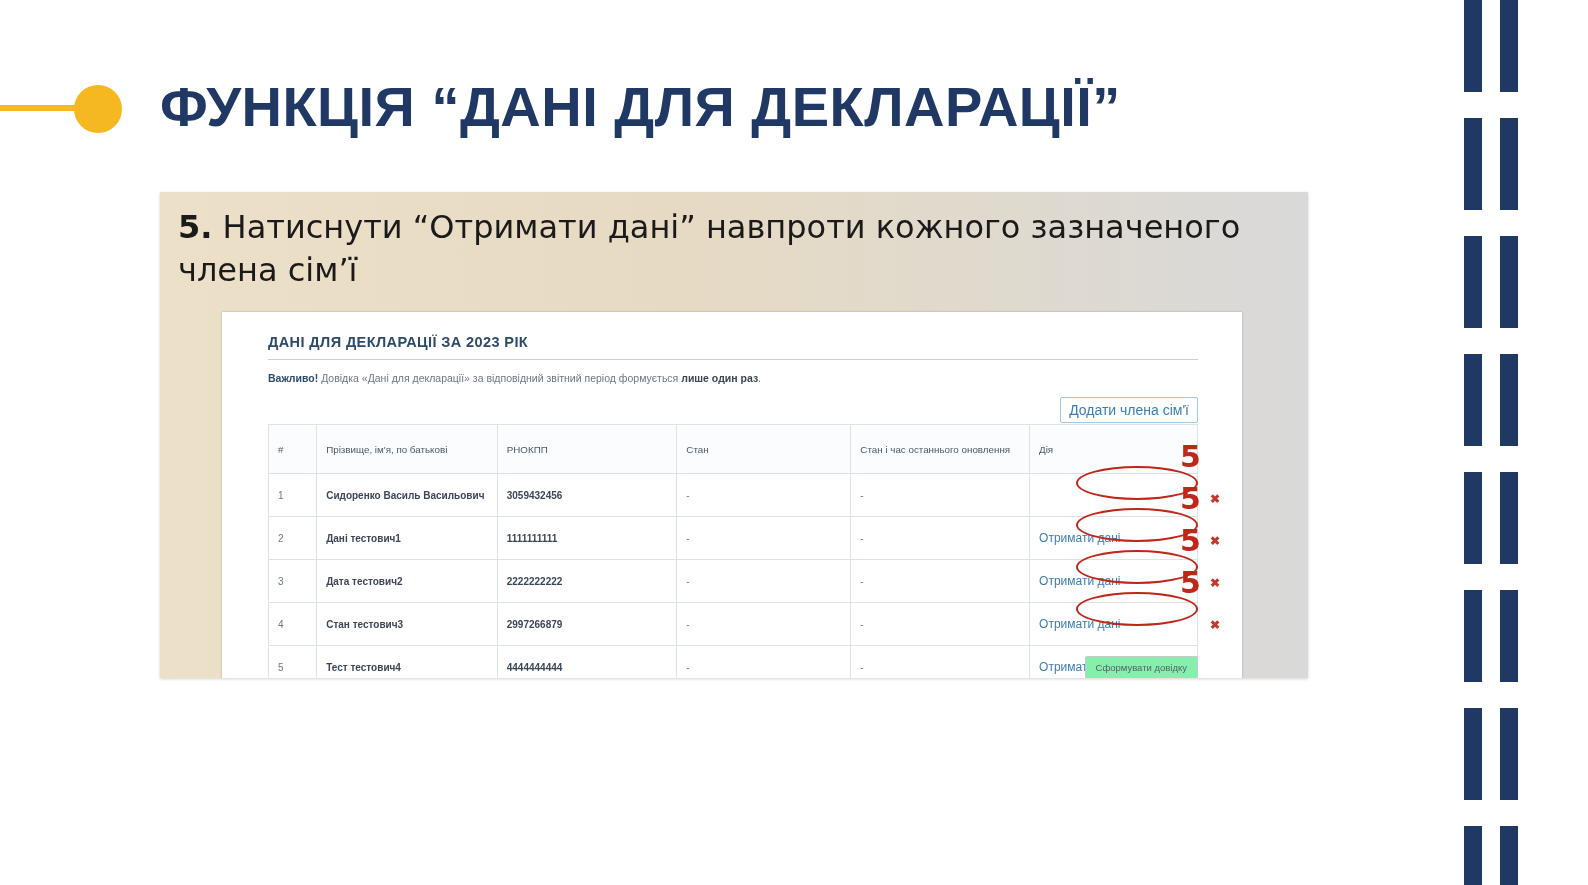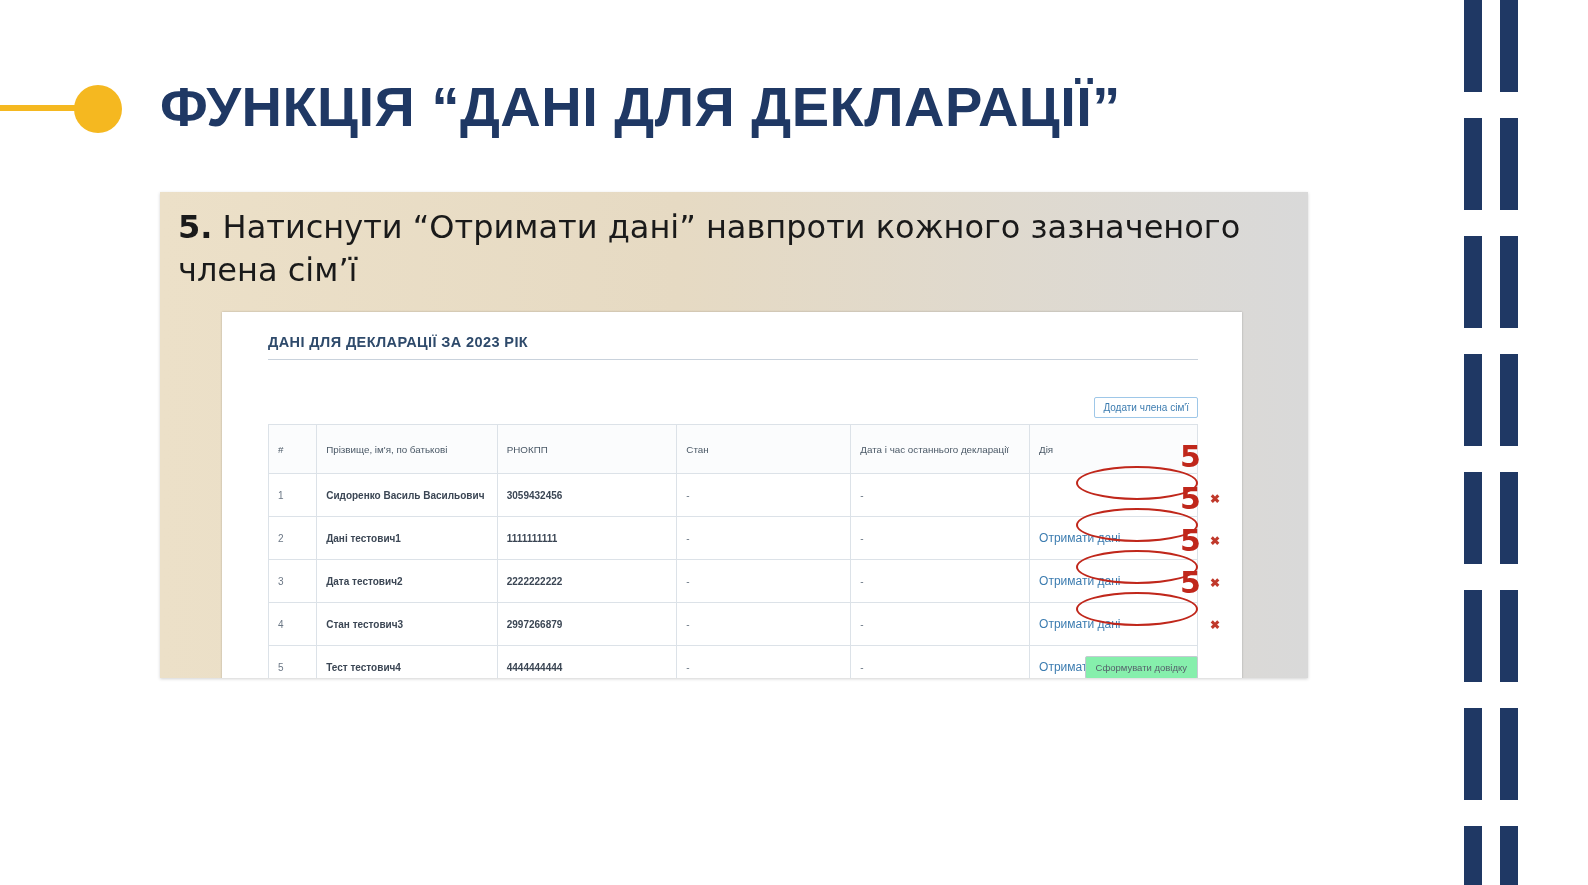--- a/index.html
+++ b/index.html
@@ -134,21 +134,21 @@
   .panel-note b { color: #3B4654; }
   .panel-note .lead { color: #2E4A6B; font-weight: bold; }
 
   .add-member-btn {
     position: absolute;
     right: 44px;
     top: 85px;
     border: 1px solid #9EC7E8;
     background: #ffffff;
     color: #3C7CB0;
-    font-size: 10px;
+    font-size: 14px;
     padding: 4px 8px;
     border-radius: 2px;
     white-space: nowrap;
     cursor: pointer;
   }
 
   
   table.data {
     position: absolute;
     left: 46px;
@@ -265,31 +265,36 @@
   <div class="shot-heading">
     <span class="num">5.</span>
     <span>Натиснути “Отримати дані” навпроти кожного зазначеного члена сім’ї</span>
   </div>
 
   <div class="panel">
 
     <div class="panel-title">ДАНІ ДЛЯ ДЕКЛАРАЦІЇ ЗА 2023 РІК</div>
     <div class="panel-rule"></div>
 
+    <div class="panel-note">
+      <span class="lead">Важливо!</span>
+      <span>Довідка «Дані для декларації» за відповідний звітний період формується</span>
+      <b>лише один раз</b><span>.</span>
+    </div>
 
     <div class="add-member-btn">Додати члена сім'ї</div>
 
     <table class="data">
       <thead>
         <tr>
           <th class="col-idx">#</th>
           <th class="col-name">Прізвище, ім'я, по батькові</th>
           <th class="col-rnokpp">РНОКПП</th>
           <th class="col-state">Стан</th>
-          <th class="col-date">Дата і час останнього декларації</th>
+          <th class="col-date">Стан і час останнього оновлення</th>
           <th class="col-act">Дія</th>
         </tr>
       </thead>
       <tbody>
         <tr>
           <td class="plain">1</td>
           <td>Сидоренко Василь Васильович</td>
           <td>3059432456</td>
           <td class="plain">-</td>
           <td class="plain">-</td>

